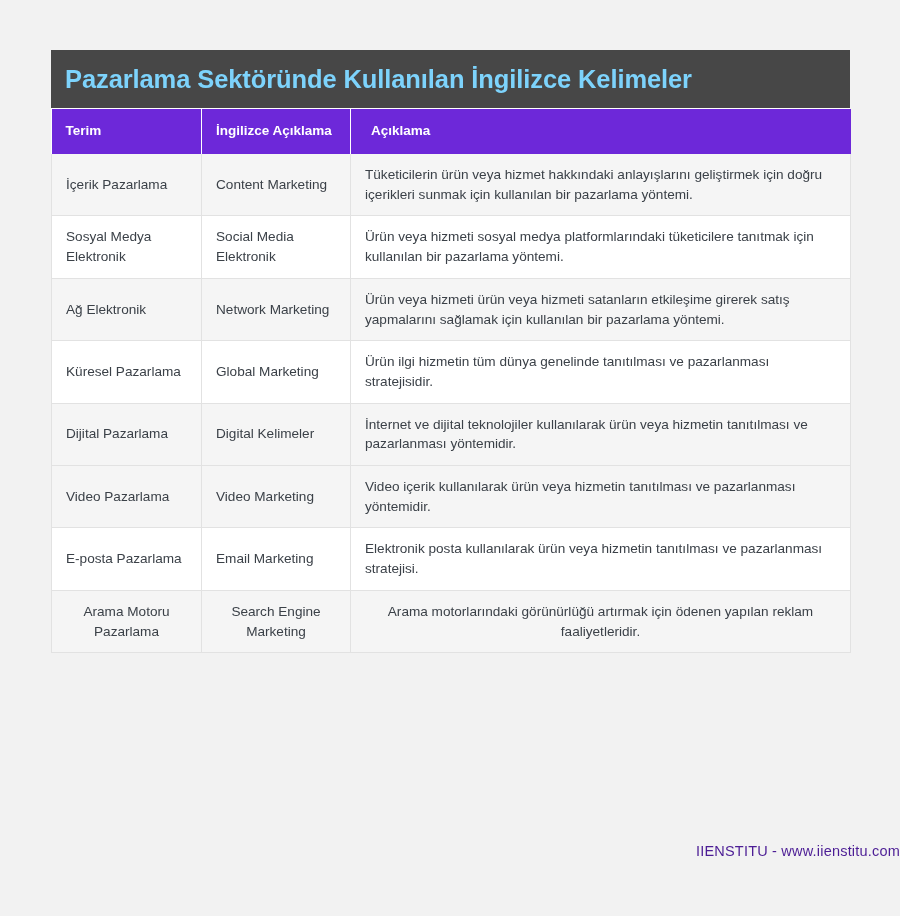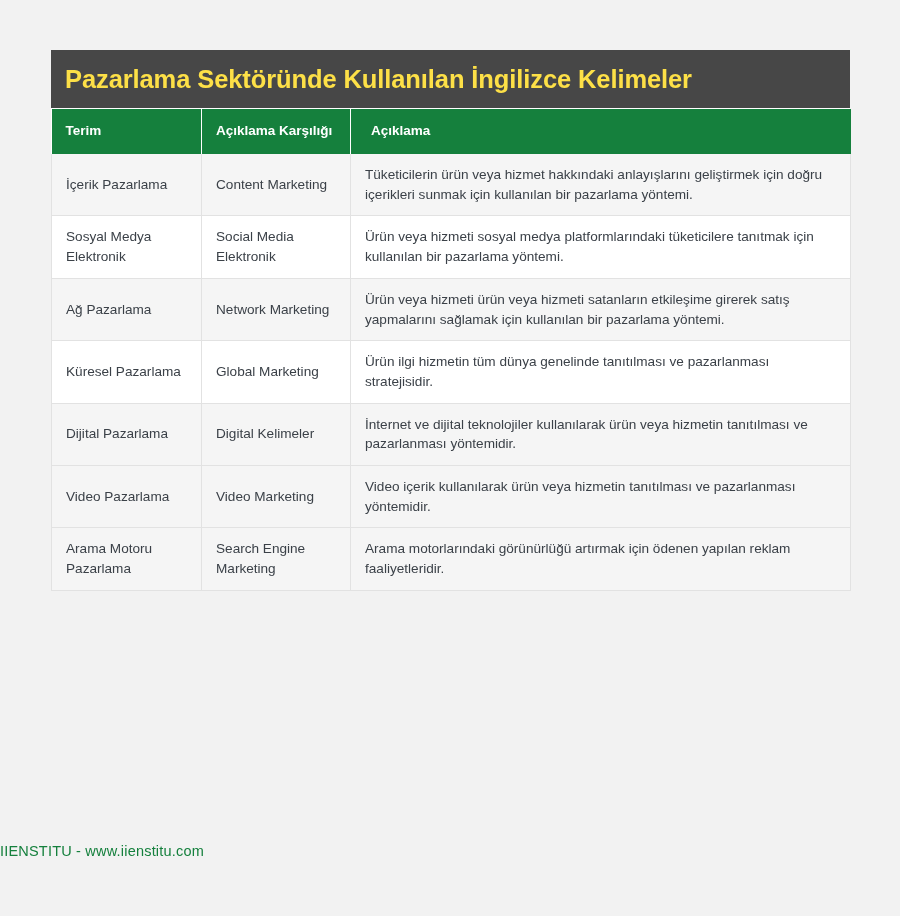--- a/index.html
+++ b/index.html
@@ -26,21 +26,21 @@
   .table-wrap {
     position: absolute;
     left: 51px;
     top: 50px;
     width: 799px;
   }
 
   
   .title-bar {
     background: #474747;
-    color: #fde047;
+    color: #7dd3fc;
     height: 59px;
     display: flex;
     align-items: center;
     padding: 0 0 0 14px;
     box-sizing: border-box;
     border-bottom: 1px solid #ffffff;
   }
   .title-bar h1 {
     margin: 0;
     font-size: 25.5px;
@@ -55,21 +55,21 @@
     border-collapse: collapse;
     table-layout: fixed;
     width: 799px;
     background: #ffffff;
   }
   table.kelime-tablosu col.c1 { width: 150px; }
   table.kelime-tablosu col.c2 { width: 149px; }
   table.kelime-tablosu col.c3 { width: 500px; }
 
   thead th {
-    background: #15803d;
+    background: #6d28d9;
     color: #ffffff;
     font-size: 13.5px;
     font-weight: bold;
     text-align: left;
     vertical-align: middle;
     padding: 10px 14px;
     height: 45px;
     box-sizing: border-box;
     border-right: 1px solid #ffffff;
     line-height: 1.35;
@@ -81,37 +81,37 @@
     color: #3b4148;
     vertical-align: middle;
     padding: 11px 14px;
     box-sizing: border-box;
     border-right: 1px solid #e2e2e2;
     border-bottom: 1px solid #e2e2e2;
     line-height: 1.45;
     word-wrap: break-word;
   }
   tbody td:last-child { border-right: none; }
-  tbody tr:last-child td { border-bottom: 1px solid #e2e2e2; }
+  tbody tr:last-child td { border-bottom: 1px solid #e2e2e2; text-align: center; }
 
   tbody tr.odd  td { background: #ffffff; }
   tbody tr.even td { background: #f5f5f5; }
 
   tbody tr td.col-term { border-left: 1px solid #e2e2e2; }
   tbody tr td.col-desc { border-right: 1px solid #e2e2e2; }
 
   
   .footer {
     position: absolute;
     left: 0;
     top: 843px;
     width: 900px;
-    text-align: left;
+    text-align: right;
     font-size: 14.5px;
-    color: #15803d;
+    color: #4c1d95;
     letter-spacing: 0.2px;
   }
 </style>
 </head>
 <body>
 
 <div class="page">
 
   <div class="table-wrap">
 
@@ -121,55 +121,60 @@
 
     <table class="kelime-tablosu">
       <colgroup>
         <col class="c1">
         <col class="c2">
         <col class="c3">
       </colgroup>
       <thead>
         <tr>
           <th>Terim</th>
-          <th>Açıklama Karşılığı</th>
+          <th>İngilizce Açıklama</th>
           <th>Açıklama</th>
         </tr>
       </thead>
       <tbody id="table-body">
           <tr class="even">
             <td class="col-term">İçerik Pazarlama</td>
             <td class="col-english">Content Marketing</td>
             <td class="col-desc">Tüketicilerin ürün veya hizmet hakkındaki anlayışlarını geliştirmek için doğru içerikleri sunmak için kullanılan bir pazarlama yöntemi.</td>
           </tr>
           <tr class="odd">
             <td class="col-term">Sosyal Medya Elektronik</td>
             <td class="col-english">Social Media Elektronik</td>
             <td class="col-desc">Ürün veya hizmeti sosyal medya platformlarındaki tüketicilere tanıtmak için kullanılan bir pazarlama yöntemi.</td>
           </tr>
           <tr class="even">
-            <td class="col-term">Ağ Pazarlama</td>
+            <td class="col-term">Ağ Elektronik</td>
             <td class="col-english">Network Marketing</td>
             <td class="col-desc">Ürün veya hizmeti ürün veya hizmeti satanların etkileşime girerek satış yapmalarını sağlamak için kullanılan bir pazarlama yöntemi.</td>
           </tr>
           <tr class="odd">
             <td class="col-term">Küresel Pazarlama</td>
             <td class="col-english">Global Marketing</td>
             <td class="col-desc">Ürün ilgi hizmetin tüm dünya genelinde tanıtılması ve pazarlanması stratejisidir.</td>
           </tr>
           <tr class="even">
             <td class="col-term">Dijital Pazarlama</td>
             <td class="col-english">Digital Kelimeler</td>
             <td class="col-desc">İnternet ve dijital teknolojiler kullanılarak ürün veya hizmetin tanıtılması ve pazarlanması yöntemidir.</td>
           </tr>
           <tr class="even">
             <td class="col-term">Video Pazarlama</td>
             <td class="col-english">Video Marketing</td>
             <td class="col-desc">Video içerik kullanılarak ürün veya hizmetin tanıtılması ve pazarlanması yöntemidir.</td>
           </tr>
+          <tr class="odd">
+            <td class="col-term">E-posta Pazarlama</td>
+            <td class="col-english">Email Marketing</td>
+            <td class="col-desc">Elektronik posta kullanılarak ürün veya hizmetin tanıtılması ve pazarlanması stratejisi.</td>
+          </tr>
           <tr class="even">
             <td class="col-term">Arama Motoru Pazarlama</td>
             <td class="col-english">Search Engine Marketing</td>
             <td class="col-desc">Arama motorlarındaki görünürlüğü artırmak için ödenen yapılan reklam faaliyetleridir.</td>
           </tr>
         </tbody>
     </table>
 
   </div>
 

